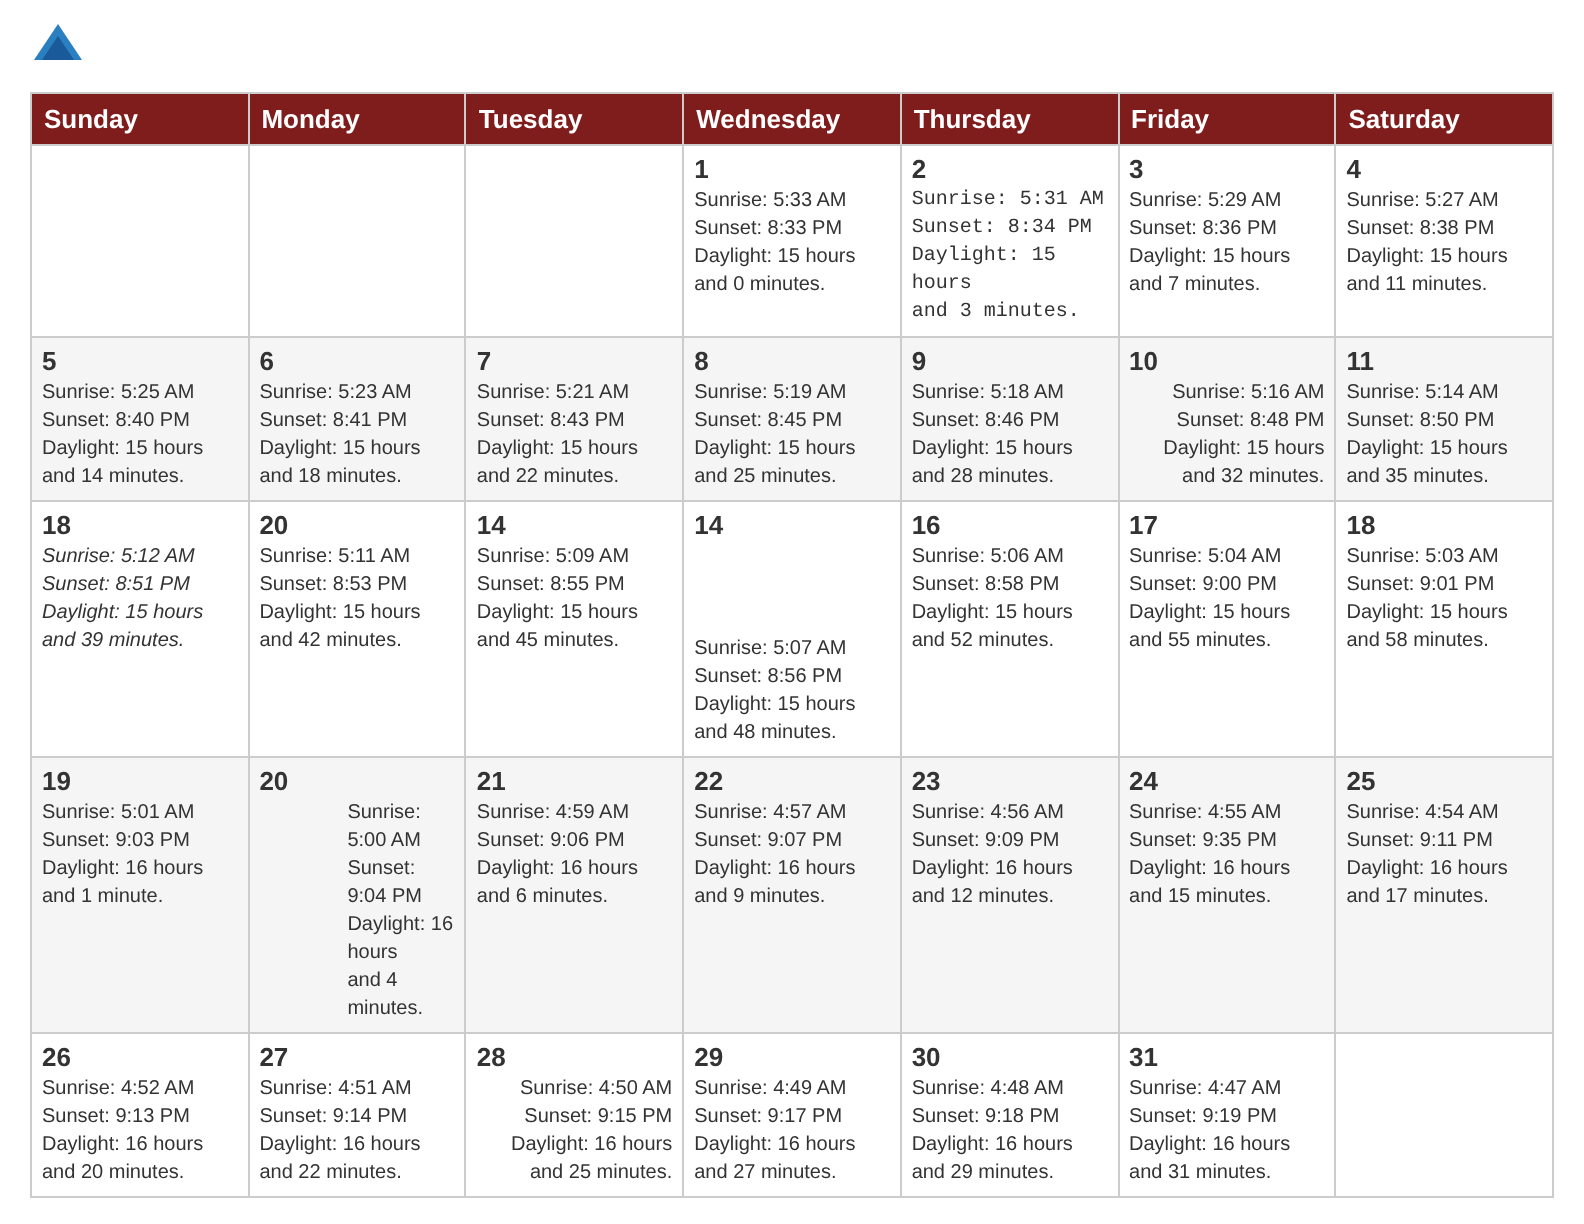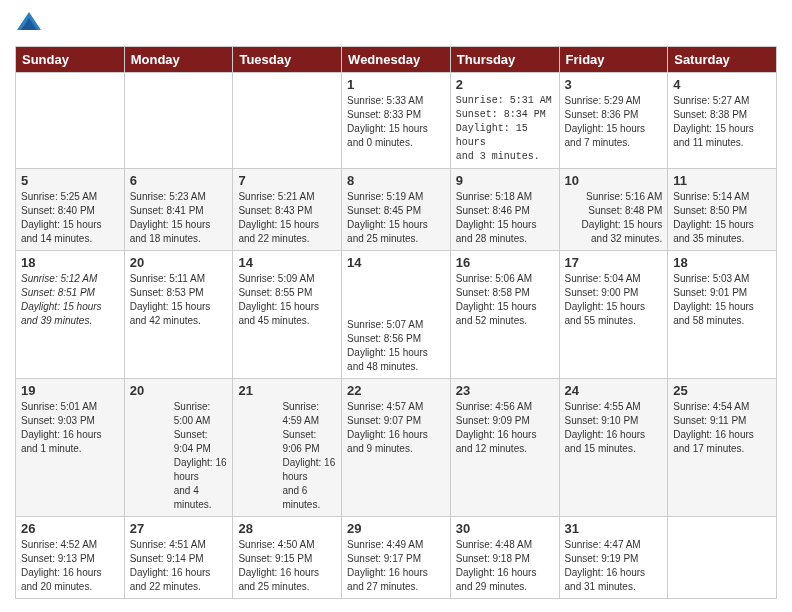--- a/index.html
+++ b/index.html
@@ -275,21 +275,21 @@
           </td>
           <td>
             <div class="day-number">20</div>
             <div class="day-info" style="white-space: pre-line; margin-left: 44px;">Sunrise: 5:00 AM
 Sunset: 9:04 PM
 Daylight: 16 hours
 and 4 minutes.</div>
           </td>
           <td>
             <div class="day-number">21</div>
-            <div class="day-info" style="white-space: pre-line; margin-left: 44px;">Sunrise: 4:59 AM
+            <div class="day-info" style="white-space: pre-line;">Sunrise: 4:59 AM
 Sunset: 9:06 PM
 Daylight: 16 hours
 and 6 minutes.</div>
           </td>
           <td>
             <div class="day-number">22</div>
             <div class="day-info" style="white-space: pre-line;">Sunrise: 4:57 AM
 Sunset: 9:07 PM
 Daylight: 16 hours
 and 9 minutes.</div>
@@ -297,21 +297,21 @@
           <td>
             <div class="day-number">23</div>
             <div class="day-info" style="white-space: pre-line;">Sunrise: 4:56 AM
 Sunset: 9:09 PM
 Daylight: 16 hours
 and 12 minutes.</div>
           </td>
           <td>
             <div class="day-number">24</div>
             <div class="day-info" style="white-space: pre-line;">Sunrise: 4:55 AM
-Sunset: 9:10 PM
+Sunset: 9:35 PM
 Daylight: 16 hours
 and 15 minutes.</div>
           </td>
           <td>
             <div class="day-number">25</div>
             <div class="day-info" style="white-space: pre-line;">Sunrise: 4:54 AM
 Sunset: 9:11 PM
 Daylight: 16 hours
 and 17 minutes.</div>
           </td>
@@ -326,21 +326,21 @@
           </td>
           <td>
             <div class="day-number">27</div>
             <div class="day-info" style="white-space: pre-line;">Sunrise: 4:51 AM
 Sunset: 9:14 PM
 Daylight: 16 hours
 and 22 minutes.</div>
           </td>
           <td>
             <div class="day-number">28</div>
-            <div class="day-info" style="white-space: pre-line;">Sunrise: 4:50 AM
+            <div class="day-info" style="white-space: pre-line; text-align: right;">Sunrise: 4:50 AM
 Sunset: 9:15 PM
 Daylight: 16 hours
 and 25 minutes.</div>
           </td>
           <td>
             <div class="day-number">29</div>
             <div class="day-info" style="white-space: pre-line;">Sunrise: 4:49 AM
 Sunset: 9:17 PM
 Daylight: 16 hours
 and 27 minutes.</div>

